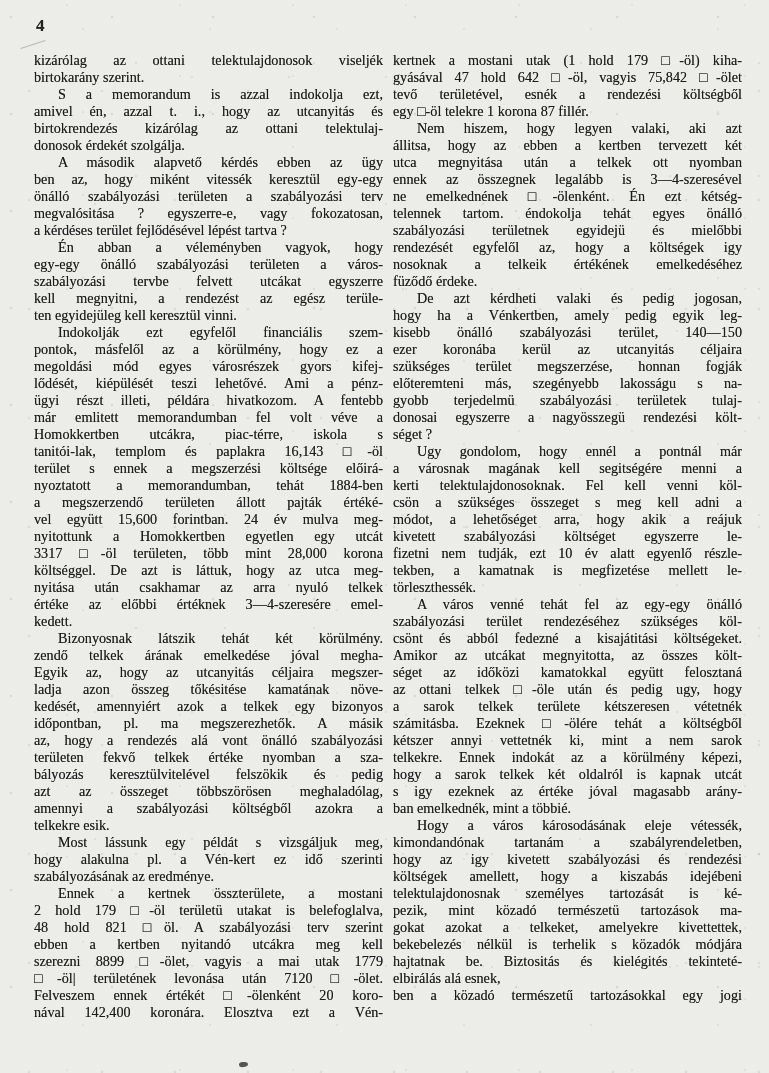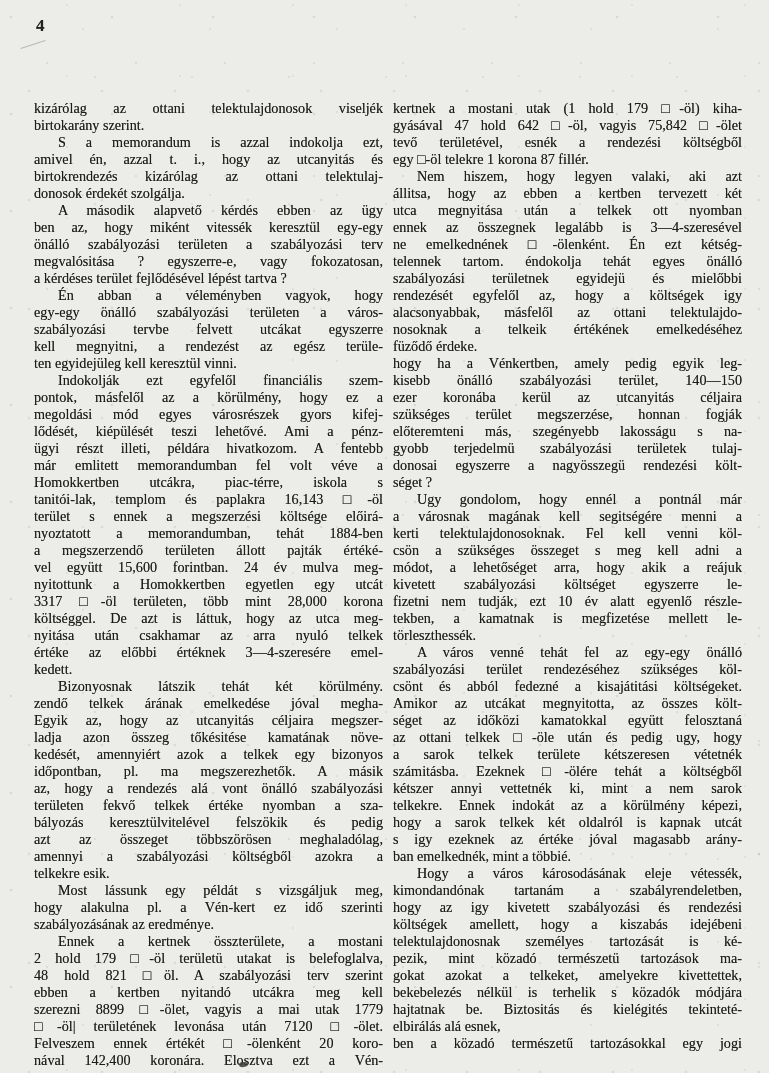--- a/index.html
+++ b/index.html
@@ -33,21 +33,20 @@
     color: #222;
     text-shadow: 0 0 0.5px rgba(0,0,0,0.5);
   }
   .col {
     position: absolute;
     top: 52px;
     width: 349px;
     font-size: 14.2px;
     line-height: 17px;
     text-shadow: 0 0 0.45px rgba(10,10,10,0.55);
-    margin-top: 48px;
   }
   .col-left  { left: 34px; }
   .col-right { left: 393px; }
   .line {
     text-align: justify;
     text-align-last: justify;
     white-space: normal;
     height: 17px;
     overflow: visible;
   }
@@ -152,23 +151,23 @@
     <div class="line">tevő területével, esnék a rendezési költségből</div>
     <div class="line last">egy □-öl telekre 1 korona 87 fillér.</div>
     <div class="line indent">Nem hiszem, hogy legyen valaki, aki azt</div>
     <div class="line">állitsa, hogy az ebben a kertben tervezett két</div>
     <div class="line">utca megnyitása után a telkek ott nyomban</div>
     <div class="line">ennek az összegnek legalább is 3—4-szeresével</div>
     <div class="line">ne emelkednének □-ölenként. Én ezt kétség-</div>
     <div class="line">telennek tartom. éndokolja tehát egyes önálló</div>
     <div class="line">szabályozási területnek egyidejü és mielőbbi</div>
     <div class="line">rendezését egyfelől az, hogy a költségek igy</div>
-    <div class="line">alacsonyabbak, másfelől az ottani telektulajdo-</div>
     <div class="line">nosoknak a telkeik értékének emelkedéséhez</div>
     <div class="line last">füződő érdeke.</div>
+    <div class="line indent">De azt kérdheti valaki és pedig jogosan,</div>
     <div class="line">hogy ha a Vénkertben, amely pedig egyik leg-</div>
     <div class="line">kisebb önálló szabályozási terület, 140—150</div>
     <div class="line">ezer koronába kerül az utcanyitás céljaira</div>
     <div class="line">szükséges terület megszerzése, honnan fogják</div>
     <div class="line">előteremteni más, szegényebb lakosságu s na-</div>
     <div class="line">gyobb terjedelmü szabályozási területek tulaj-</div>
     <div class="line">donosai egyszerre a nagyösszegü rendezési költ-</div>
     <div class="line last">séget ?</div>
     <div class="line indent">Ugy gondolom, hogy ennél a pontnál már</div>
     <div class="line">a városnak magának kell segitségére menni a</div>

